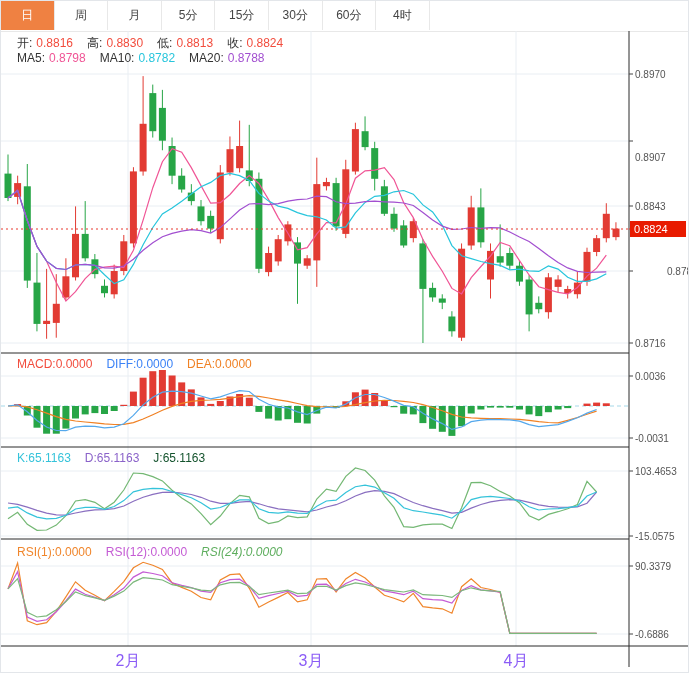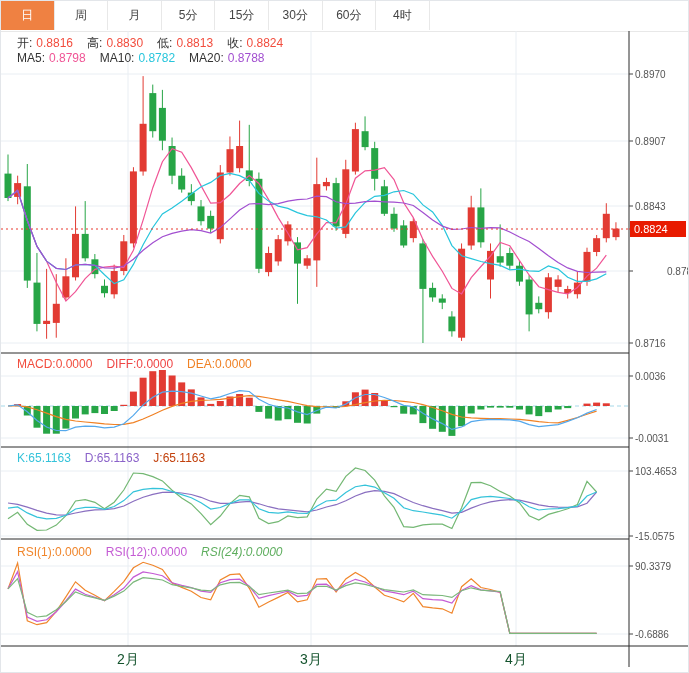--- a/index.html
+++ b/index.html
@@ -7,21 +7,21 @@
        font-family:"Liberation Sans","DejaVu Sans",sans-serif;border:1px solid #e3e6ea;box-sizing:border-box;}
   .tabbar{position:absolute;top:0;left:0;width:100%;height:30px;display:flex;border-bottom:1px solid #e8e8e8;background:#fff;}
   .tab{width:53.6px;height:29px;line-height:29px;text-align:center;font-size:12px;color:#444;
        border-right:1px solid #e8e8e8;cursor:pointer;box-sizing:border-box;background:#fff;}
   .tab.active{background:#ef8142;color:#fff;}
   #chart-svg{position:absolute;top:0;left:0;}
   .info-row{position:absolute;left:16px;white-space:nowrap;font-size:12px;z-index:3;}
   .info-row span{margin-right:4px;}
   .info-row .gap{margin-right:14px;}
   .ytick{position:absolute;left:634px;font-size:10px;color:#555;transform:translateY(-50%);z-index:3;}
-  .xtick{position:absolute;top:650px;font-size:14px;color:#14532d;transform:translateX(-50%);z-index:3;}
+  .xtick{position:absolute;top:650px;font-size:16px;color:#8b5cf6;transform:translateX(-50%);z-index:3;}
   .price-tag{position:absolute;left:629px;top:220px;width:52px;height:16px;background:#e81b00;color:#fff;
              font-size:11px;line-height:16px;padding-left:4px;z-index:4;}
 </style>
 </head>
 <body>
 
 <div class="app">
   <div class="tabbar" id="tabbar">
       <div class="tab active">日</div>
       <div class="tab">周</div>
@@ -264,27 +264,27 @@
       <line x1="628" y1="437" x2="632" y2="437" stroke="#444" stroke-width="1"></line>
       <line x1="628" y1="470" x2="632" y2="470" stroke="#444" stroke-width="1"></line>
       <line x1="628" y1="535" x2="632" y2="535" stroke="#444" stroke-width="1"></line>
       <line x1="628" y1="565" x2="632" y2="565" stroke="#444" stroke-width="1"></line>
       <line x1="628" y1="633" x2="632" y2="633" stroke="#444" stroke-width="1"></line>
       <line x1="628" y1="228" x2="632" y2="228" stroke="#e8392e" stroke-width="1"></line>
     </svg>
 
   <div class="info-row" id="ohlc-row" style="top:34px"><span style="color: rgb(51, 51, 51);">开:</span><span class="gap" style="color: rgb(242, 76, 61);">0.8816</span><span style="color: rgb(51, 51, 51);">高:</span><span class="gap" style="color: rgb(242, 76, 61);">0.8830</span><span style="color: rgb(51, 51, 51);">低:</span><span class="gap" style="color: rgb(242, 76, 61);">0.8813</span><span style="color: rgb(51, 51, 51);">收:</span><span class="gap" style="color: rgb(242, 76, 61);">0.8824</span></div>
   <div class="info-row" id="ma-row" style="top:50px"><span style="color: rgb(51, 51, 51);">MA5:</span><span class="gap" style="color: rgb(240, 85, 150);">0.8798</span><span style="color: rgb(51, 51, 51);">MA10:</span><span class="gap" style="color: rgb(39, 197, 220);">0.8782</span><span style="color: rgb(51, 51, 51);">MA20:</span><span class="gap" style="color: rgb(162, 79, 208);">0.8788</span></div>
-  <div class="info-row" id="macd-row" style="top:356px"><span class="gap" style="color: rgb(242, 76, 61);">MACD:0.0000</span><span class="gap" style="color: #ef4444;">DIFF:0.0000</span><span class="gap" style="color: rgb(240, 129, 36);">DEA:0.0000</span></div>
-  <div class="info-row" id="kdj-row" style="top:450px"><span class="gap" style="color: rgb(53, 195, 218);">K:65.1163</span><span class="gap" style="color: rgb(138, 98, 201);">D:65.1163</span><span class="gap" style="color: #c2410c;">J:65.1163</span></div>
+  <div class="info-row" id="macd-row" style="top:356px"><span class="gap" style="color: rgb(242, 76, 61);">MACD:0.0000</span><span class="gap" style="color: #3b82f6;">DIFF:0.0000</span><span class="gap" style="color: rgb(240, 129, 36);">DEA:0.0000</span></div>
+  <div class="info-row" id="kdj-row" style="top:450px"><span class="gap" style="color: rgb(53, 195, 218);">K:65.1163</span><span class="gap" style="color: rgb(138, 98, 201);">D:65.1163</span><span class="gap" style="color: #14532d;">J:65.1163</span></div>
   <div class="info-row" id="rsi-row" style="top:544px"><span class="gap" style="color: rgb(240, 134, 44);">RSI(1):0.0000</span><span class="gap" style="color: rgb(196, 91, 212);">RSI(12):0.0000</span><span class="gap" style="color: rgb(95, 174, 95); font-style: italic;">RSI(24):0.0000</span></div>
 
   <div id="ticks">
       <span class="ytick" style="top: 73px;">0.8970</span>
-      <span class="ytick" style="top: 140px;">0.8907</span>
+      <span class="ytick" style="top: 156px;">0.8907</span>
       <span class="ytick" style="top: 205px;">0.8843</span>
       <span class="ytick" style="top: 270px; padding-left: 32px;">0.8780</span>
       <span class="ytick" style="top: 342px;">0.8716</span>
       <span class="ytick" style="top: 375px;">0.0036</span>
       <span class="ytick" style="top: 437px;">-0.0031</span>
       <span class="ytick" style="top: 470px;">103.4653</span>
       <span class="ytick" style="top: 535px;">-15.0575</span>
       <span class="ytick" style="top: 565px;">90.3379</span>
       <span class="ytick" style="top: 633px;">-0.6886</span>
       <span class="xtick" style="left: 127px;">2月</span>

